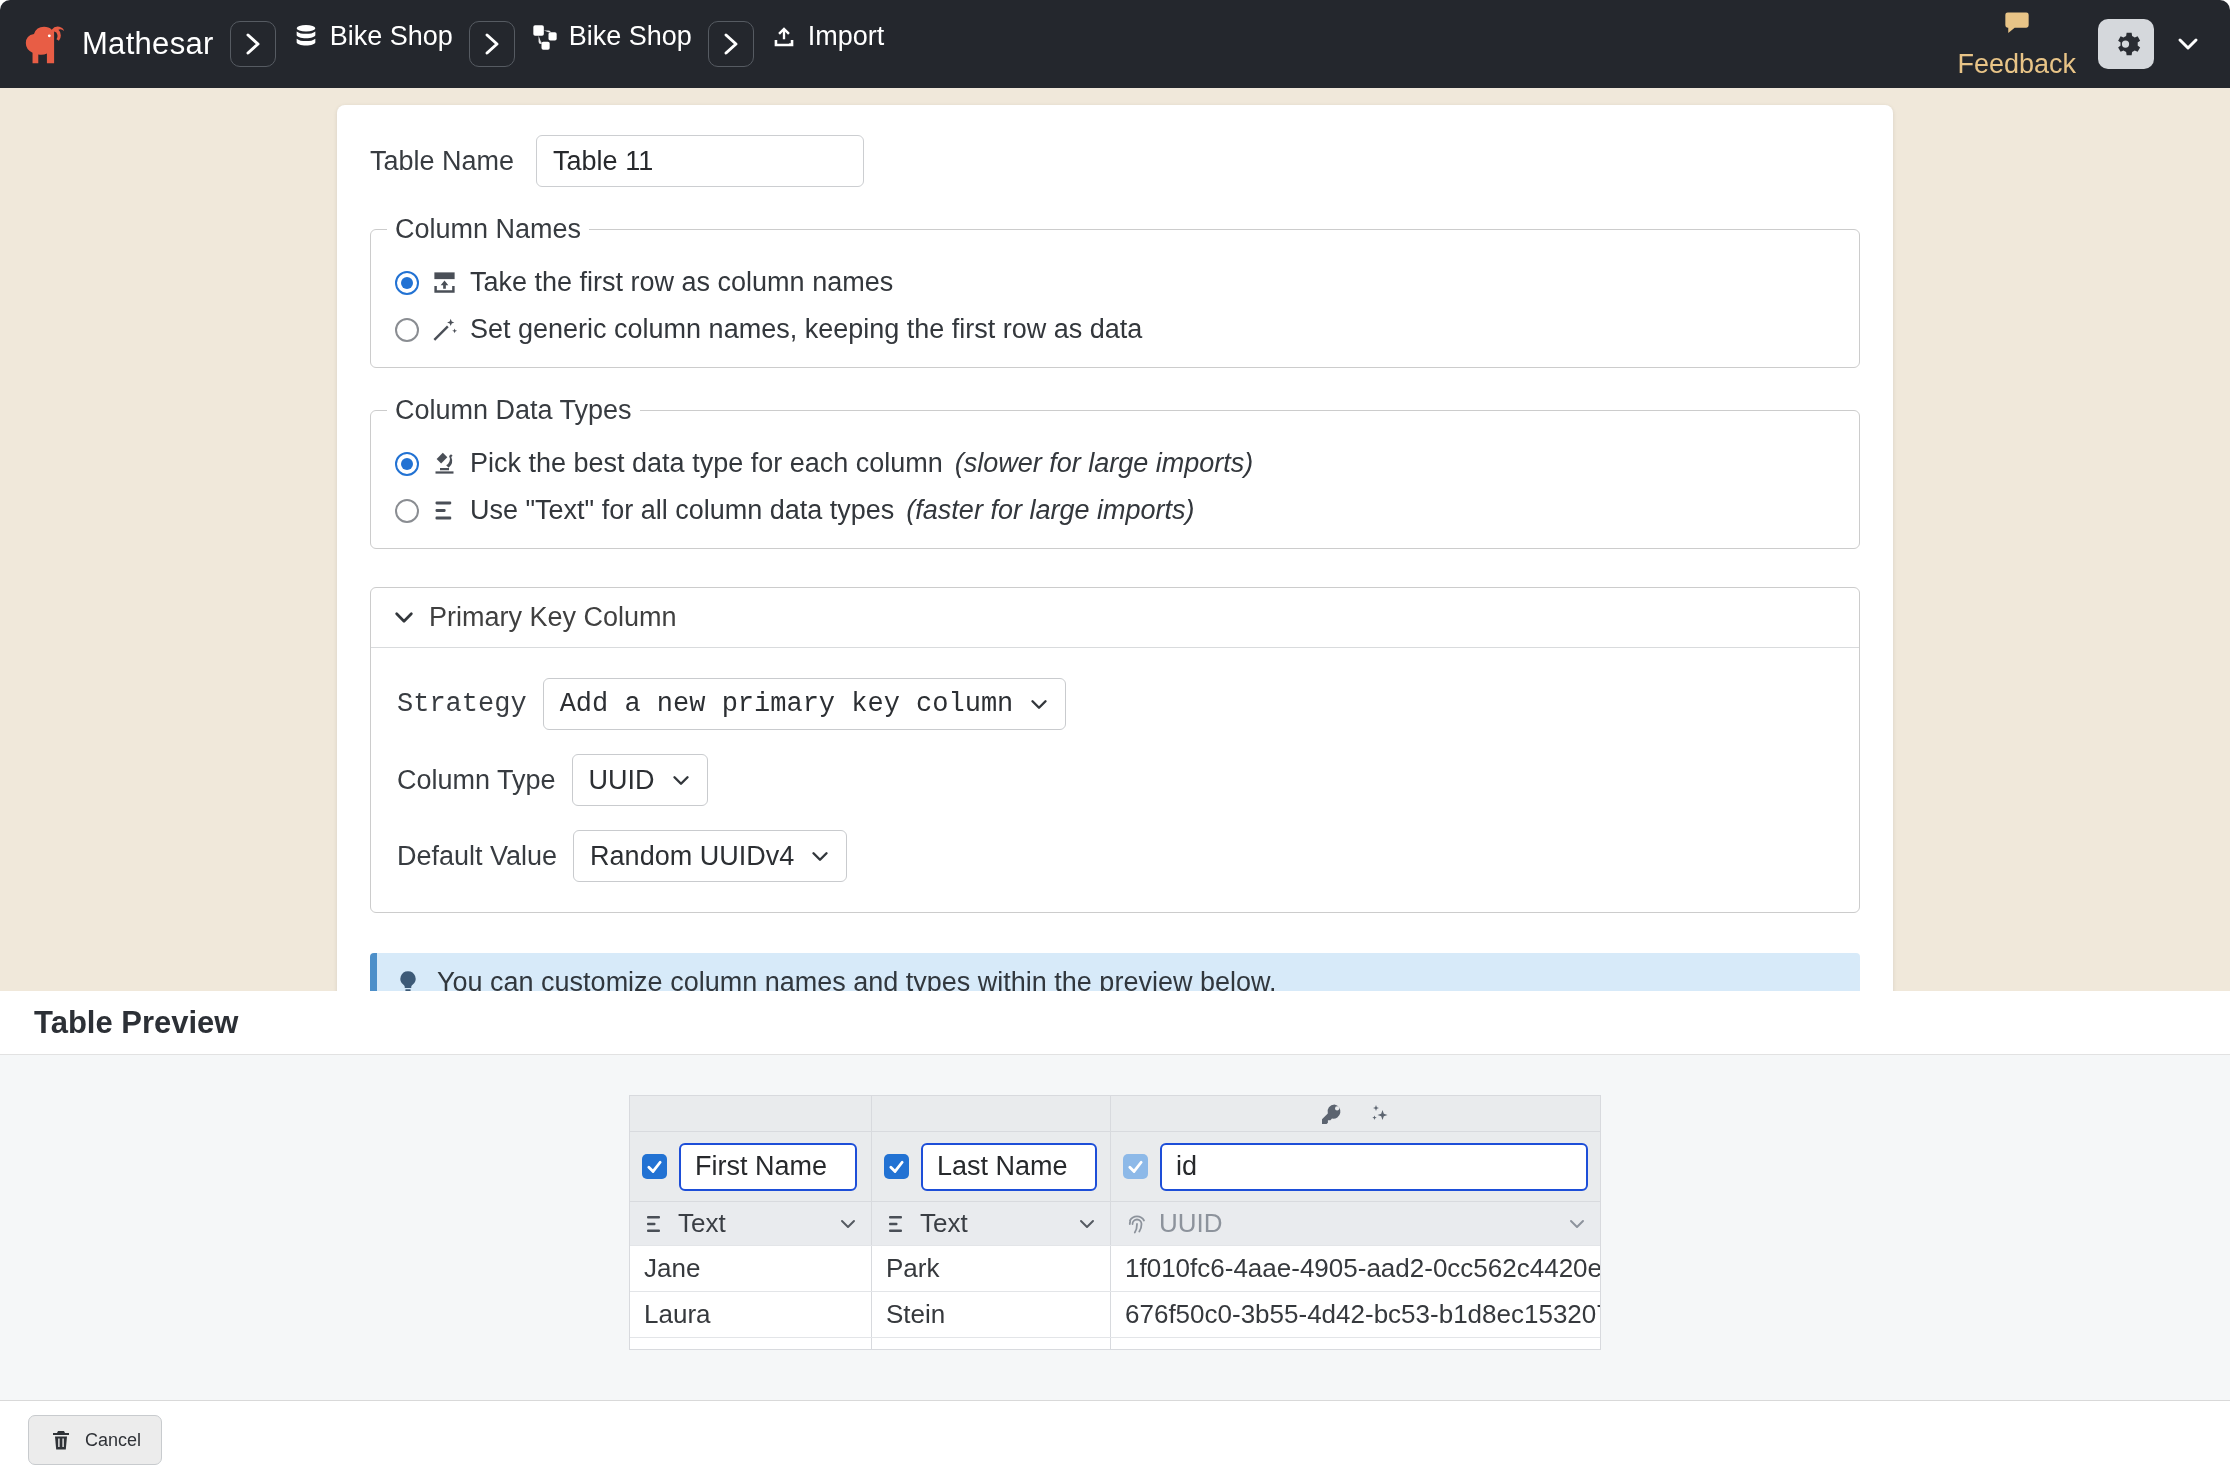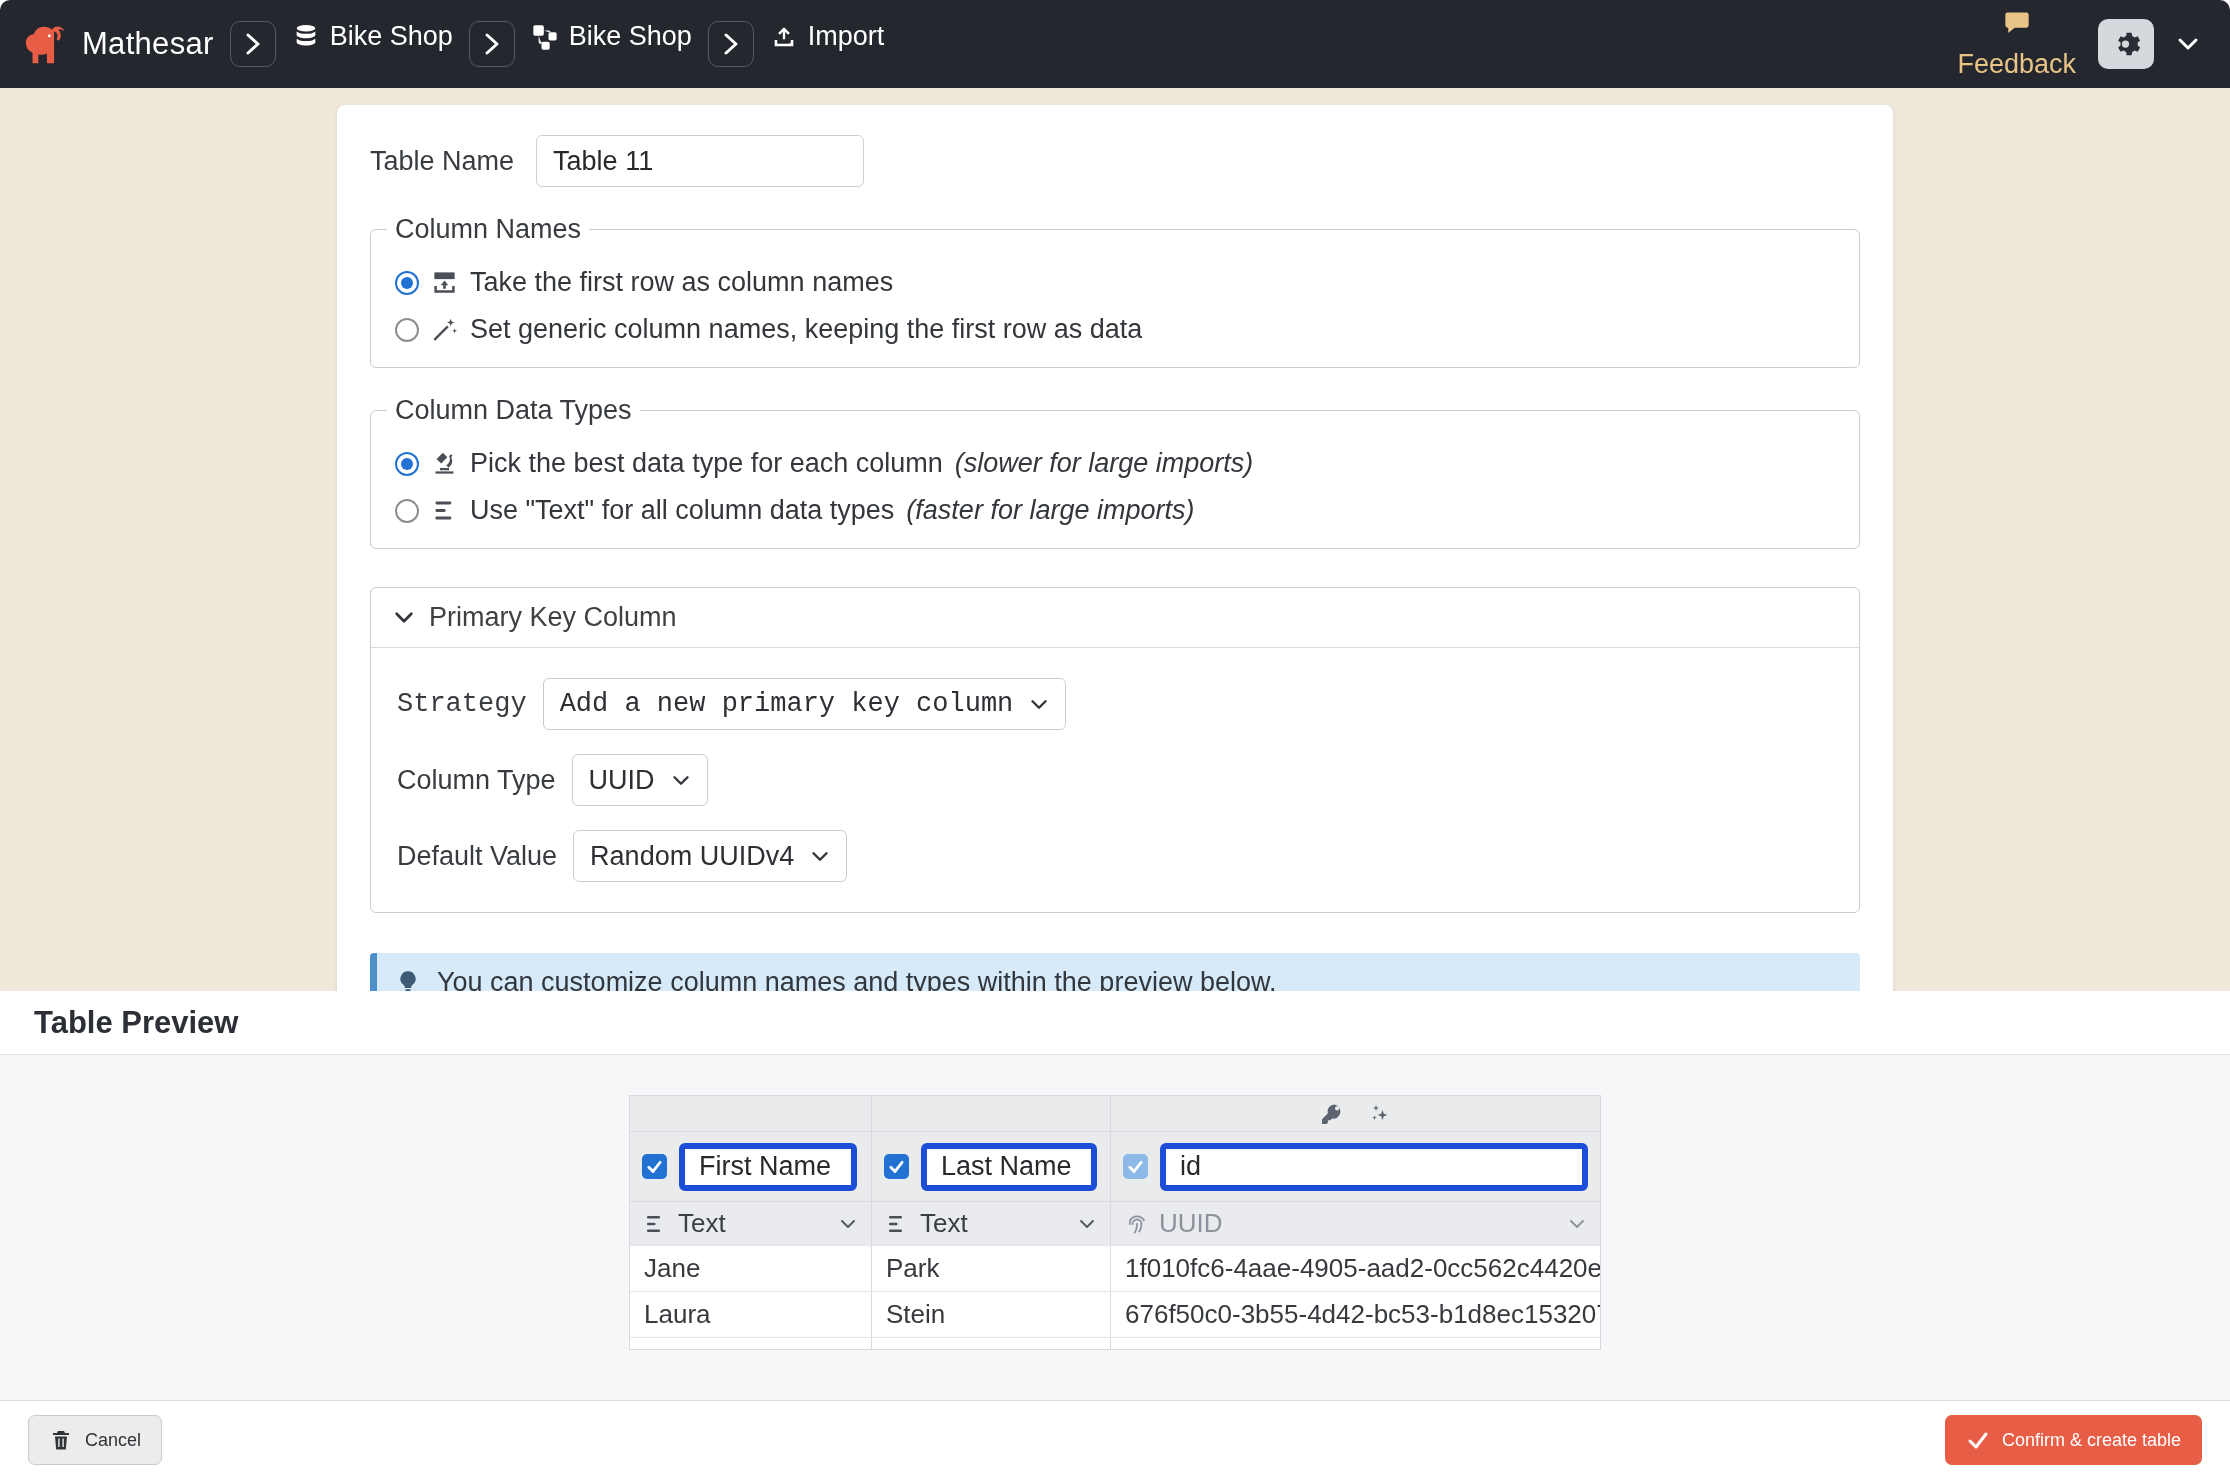--- a/index.html
+++ b/index.html
@@ -100,21 +100,21 @@
   .icons-row { height: 35px; }
   .icons-row .cell { display: flex; align-items: center; justify-content: center; gap: 24px; }
   .name-row { height: 70px; border-top: 1px solid #d8dade; }
   .name-row .cell { display: flex; align-items: center; gap: 12px; padding: 0 12px; }
   .chk {
     width: 25px; height: 25px; border-radius: 5px; background: #2272d3; flex: 0 0 25px;
     display: flex; align-items: center; justify-content: center; cursor: pointer;
   }
   .chk.disabled { background: #8db9e8; }
   .cell-input {
-    height: 48px; border: 6px solid #1d4ed8; border-radius: 6px; background: #fff;
+    height: 48px; border: 2px solid #1d4ed8; border-radius: 6px; background: #fff;
     font-size: 27px; padding: 0 14px; color: #27292c; font-family: inherit; min-width: 0;
   }
   .name-row .cell-input.w1 { width: 178px; }
   .name-row .cell-input.w2 { width: 176px; }
   .name-row .cell-input.w3 { width: 428px; }
   .type-row { height: 44px; background: #e9ebee; border-top: 1px solid #d8dade; }
   .type-row .cell { display: flex; align-items: center; gap: 10px; padding: 0 14px; font-size: 26px; color: #3a3e44; cursor: pointer; }
   .type-row .cell .spacer { flex: 1; }
   .type-row .cell.muted { color: #8d939c; cursor: default; }
   .data-row { height: 46px; border-top: 1px solid #e3e5e8; background: #fff; }
@@ -485,21 +485,13 @@
     <span>
       <svg width="24" height="24" viewBox="0 0 24 24" fill="#2f3237">
         <path d="M9 3h6l1 2h4v2H4V5h4z"></path>
         <path d="M6 8.5h12L16.8 21.5H7.2z"></path>
         <rect x="9.2" y="10.5" width="1.4" height="8.5" fill="#ececec"></rect>
         <rect x="13.4" y="10.5" width="1.4" height="8.5" fill="#ececec"></rect>
       </svg>
     </span>
     <span>Cancel</span>
   </button>
-  <button class="btn btn-confirm">
-    <span>
-      <svg width="24" height="24" viewBox="0 0 24 24">
-          <polyline points="4,13 10,19 20,6" fill="none" stroke="#fff" stroke-width="3" stroke-linecap="round" stroke-linejoin="round"></polyline>
-        </svg>
-    </span>
-    <span>Confirm &amp; create table</span>
-  </button>
 </div>
 
 </body></html>

